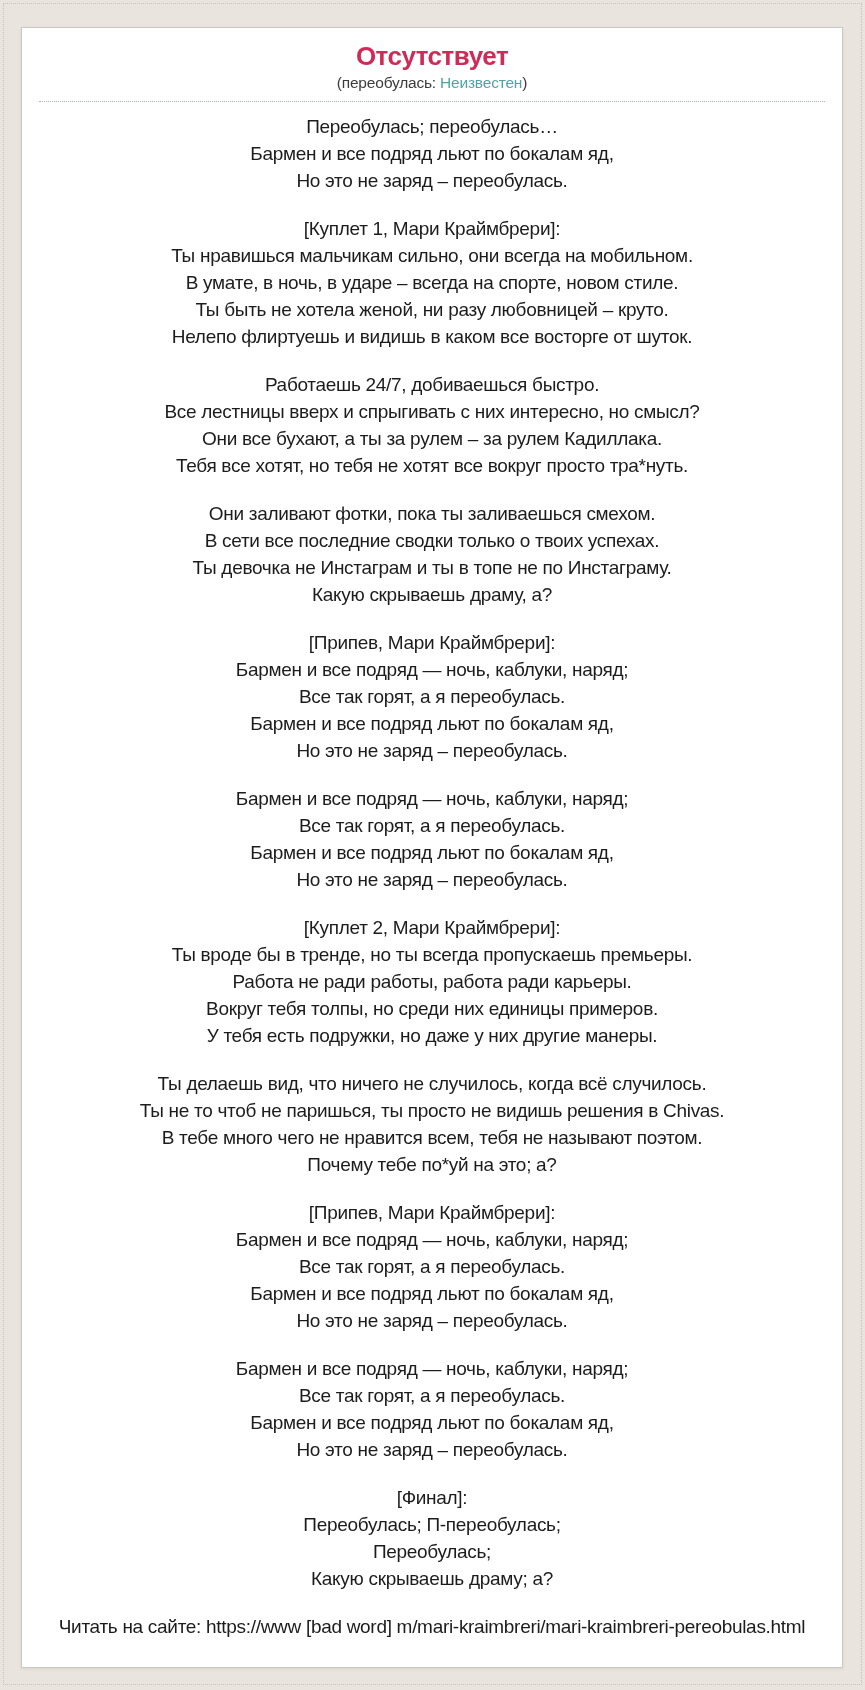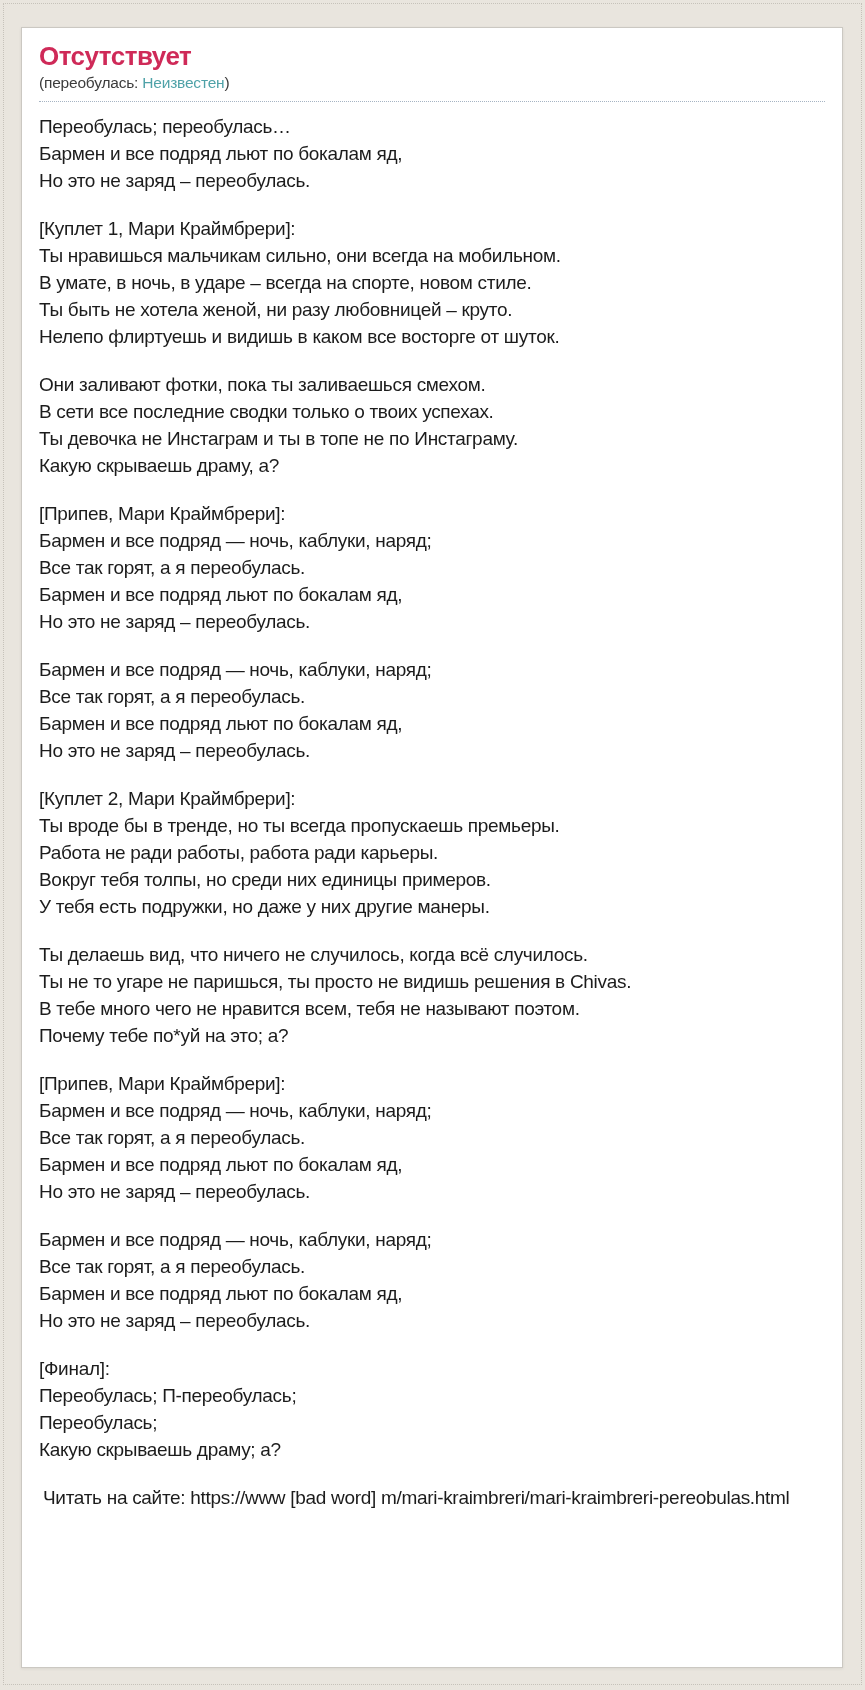--- a/index.html
+++ b/index.html
@@ -4,21 +4,21 @@
 <style>
   :root{
     --title-color:#cf2a58;
     --link-color:#4fa2a8;
     --text-color:#1c1c1c;
     --bg-color:#e9e5de;
     --card-border:#cbc8c2;
     --separator-color:#a6b4c3;
     --frame-dotted:#c6c2ba;
   }
-  *{box-sizing:border-box;}
+  *{box-sizing:border-box;text-align:center;}
   html,body{margin:0;padding:0;}
   body{
     width:865px;
     height:1690px;
     position:relative;
     font-family:"Liberation Sans", sans-serif;
     background-color:var(--bg-color);
     background-image:
       radial-gradient(rgba(255,255,255,0.55) 22%, transparent 23%),
       radial-gradient(rgba(175,170,160,0.22) 22%, transparent 23%);
@@ -101,40 +101,44 @@
 
   <div class="lyrics">
       <p class="stanza">Переобулась; переобулась…
 Бармен и все подряд льют по бокалам яд,
 Но это не заряд – переобулась.</p>
       <p class="stanza">[Куплет 1, Мари Краймбрери]:
 Ты нравишься мальчикам сильно, они всегда на мобильном.
 В умате, в ночь, в ударе – всегда на спорте, новом стиле.
 Ты быть не хотела женой, ни разу любовницей – круто.
 Нелепо флиртуешь и видишь в каком все восторге от шуток.</p>
+      <p class="stanza">Работаешь 24/7, добиваешься быстро.
+Все лестницы вверх и спрыгивать с них интересно, но смысл?
+Они все бухают, а ты за рулем – за рулем Кадиллака.
+Тебя все хотят, но тебя не хотят все вокруг просто тра*нуть.</p>
       <p class="stanza">Они заливают фотки, пока ты заливаешься смехом.
 В сети все последние сводки только о твоих успехах.
 Ты девочка не Инстаграм и ты в топе не по Инстаграму.
 Какую скрываешь драму, а?</p>
       <p class="stanza">[Припев, Мари Краймбрери]:
 Бармен и все подряд — ночь, каблуки, наряд;
 Все так горят, а я переобулась.
 Бармен и все подряд льют по бокалам яд,
 Но это не заряд – переобулась.</p>
       <p class="stanza">Бармен и все подряд — ночь, каблуки, наряд;
 Все так горят, а я переобулась.
 Бармен и все подряд льют по бокалам яд,
 Но это не заряд – переобулась.</p>
       <p class="stanza">[Куплет 2, Мари Краймбрери]:
 Ты вроде бы в тренде, но ты всегда пропускаешь премьеры.
 Работа не ради работы, работа ради карьеры.
 Вокруг тебя толпы, но среди них единицы примеров.
 У тебя есть подружки, но даже у них другие манеры.</p>
       <p class="stanza">Ты делаешь вид, что ничего не случилось, когда всё случилось.
-Ты не то угаре не паришься, ты просто не видишь решения в Chivas.
+Ты не то чтоб не паришься, ты просто не видишь решения в Chivas.
 В тебе много чего не нравится всем, тебя не называют поэтом.
 Почему тебе по*уй на это; а?</p>
       <p class="stanza">[Припев, Мари Краймбрери]:
 Бармен и все подряд — ночь, каблуки, наряд;
 Все так горят, а я переобулась.
 Бармен и все подряд льют по бокалам яд,
 Но это не заряд – переобулась.</p>
       <p class="stanza">Бармен и все подряд — ночь, каблуки, наряд;
 Все так горят, а я переобулась.
 Бармен и все подряд льют по бокалам яд,

